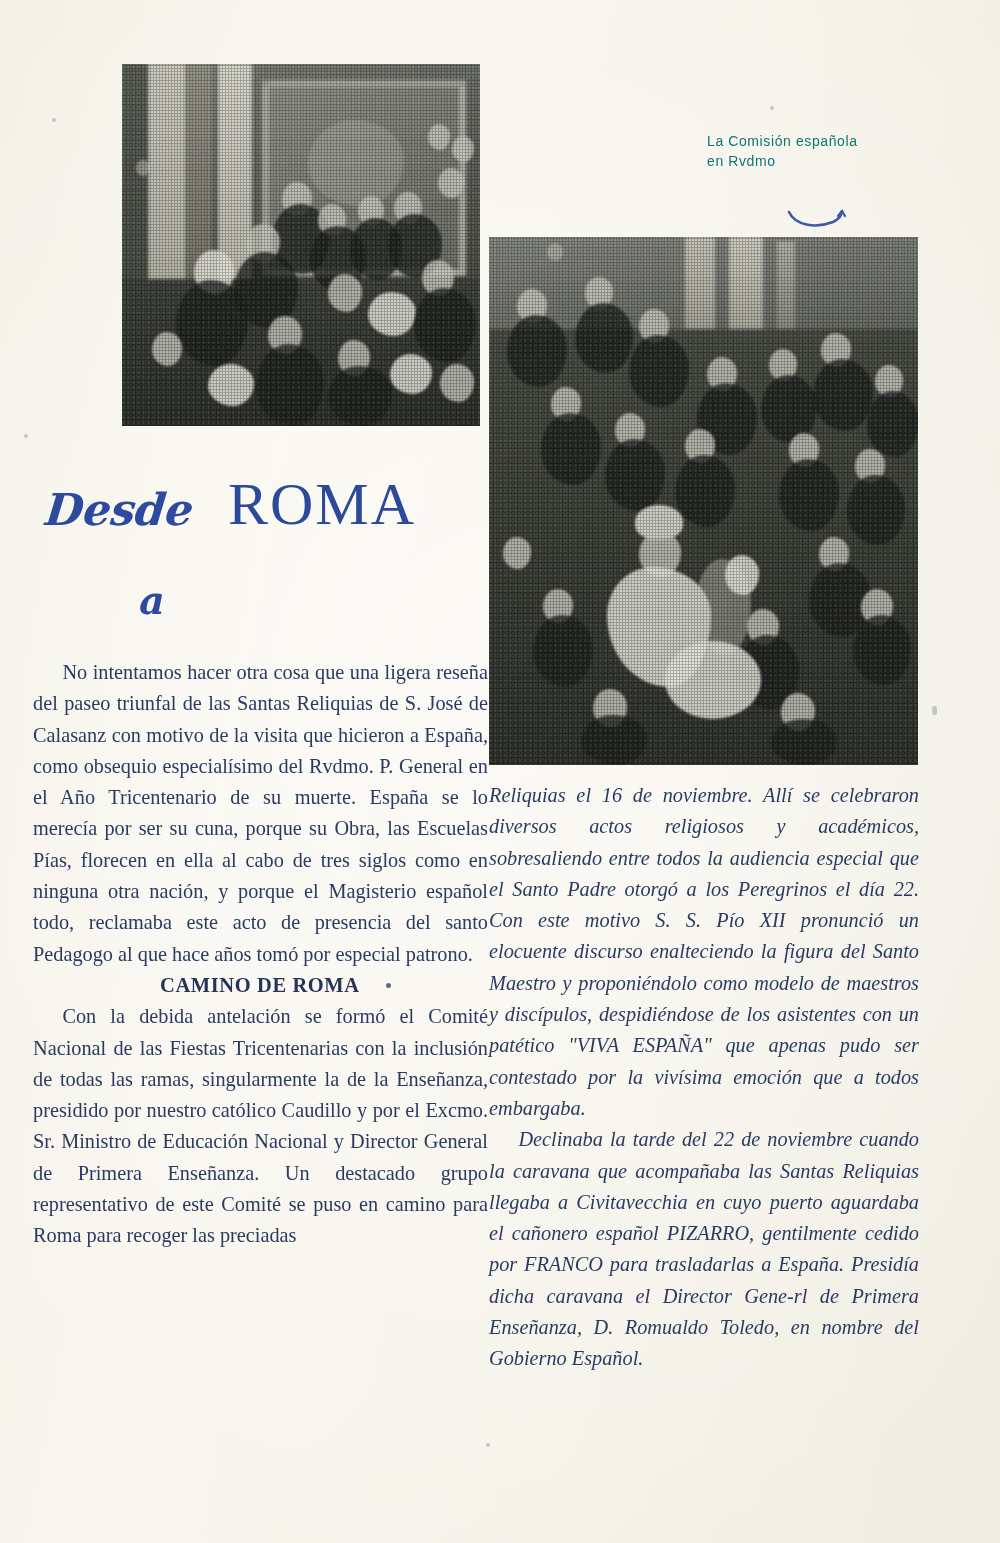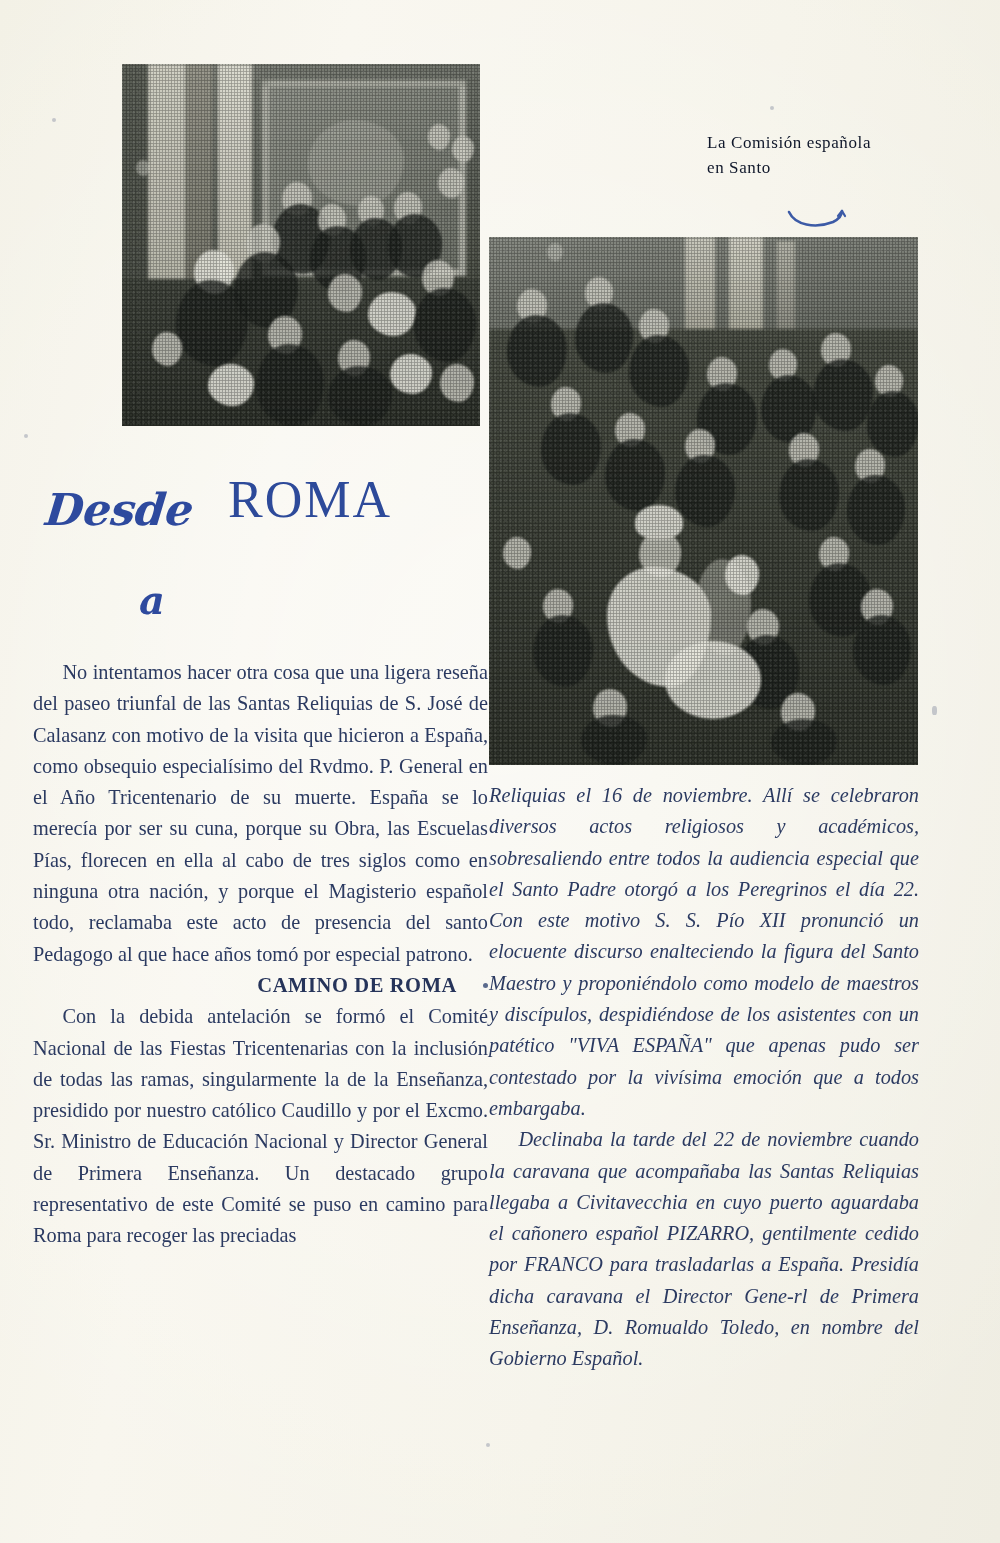--- a/index.html
+++ b/index.html
@@ -81,23 +81,23 @@
   #photo-right .bg {
     position: absolute; inset: 0;
     background: linear-gradient(175deg, #858880 0%, #5b5f57 30%, #43473e 65%, #33372f 100%);
   }
 
   
   #caption {
     position: absolute;
     left: 707px; top: 131px;
     width: 245px;
-    color: #0f172a;
-    font-family: Liberation Serif, serif;
-    font-size: 17px;
+    color: #0f766e;
+    font-family: Liberation Sans, sans-serif;
+    font-size: 14px;
     line-height: 1.45;
     letter-spacing: 0.6px;
   }
   #caption-arrow {
     position: absolute;
     left: 785px; top: 200px;
     width: 70px; height: 32px;
   }
 
   
@@ -114,21 +114,21 @@
     font-style: italic;
     font-weight: 700;
     font-size: 44px;
     color: #2e4a9e;
     letter-spacing: -0.5px;
     transform: skewX(-6deg);
   }
   #title-roma {
     position: absolute;
     left: 192px; top: -6px;
-    font-size: 52px;
+    font-size: 60px;
     color: #2d4a9a;
     letter-spacing: 2px;
     font-weight: 400;
   }
   #title-a {
     position: absolute;
     left: 103px; top: 100px;
     font-family: "DejaVu Serif", "Liberation Serif", serif;
     font-style: italic;
     font-weight: 700;
@@ -161,21 +161,21 @@
     text-indent: 1.45em;
   }
   .column p.noindent { text-indent: 0; }
 
   .section-head {
     margin: 19px 0 3px 0;
     font-weight: 700;
     font-size: 20.5px;
     letter-spacing: 0.6px;
     text-indent: 0;
-    text-align: right;
+    text-align: center;
     color: #26345a;
   }
   .head-dot {
     display: inline-block;
     width: 5px; height: 5px;
     border-radius: 50%;
     background: #5a6a8c;
     margin-left: 26px;
     vertical-align: 4px;
   }
@@ -294,21 +294,21 @@
     <div class="blob dark" style="left:92px;top:478px;width:66px;height:50px;"></div>
     <div class="blob light" style="left:292px;top:456px;width:34px;height:38px;"></div>
     <div class="blob dark" style="left:282px;top:482px;width:66px;height:46px;"></div>
     <div class="blob pale" style="left:58px;top:6px;width:16px;height:18px;opacity:.45;"></div>
     <div class="halftone"></div>
     <div class="grain2"></div>
   </div>
 
   <div id="caption">
     <div>La Comisión española</div>
-    <div>en Santo</div>
+    <div>en Rvdmo</div>
   </div>
   <svg id="caption-arrow" viewBox="0 0 70 32">
     <path d="M4 12 C 10 25, 30 29, 48 22 C 54 19, 57 15, 57 11" fill="none" stroke="#3c5aa6" stroke-width="2.6" stroke-linecap="round"></path>
     <path d="M57 11 L 53 16 M57 11 L 60 16" fill="none" stroke="#3c5aa6" stroke-width="2.2" stroke-linecap="round"></path>
   </svg>
 
   <div id="masthead">
     <div id="title-desde">Desde</div>
     <div id="title-roma">ROMA</div>
     <div id="title-a">a</div>

